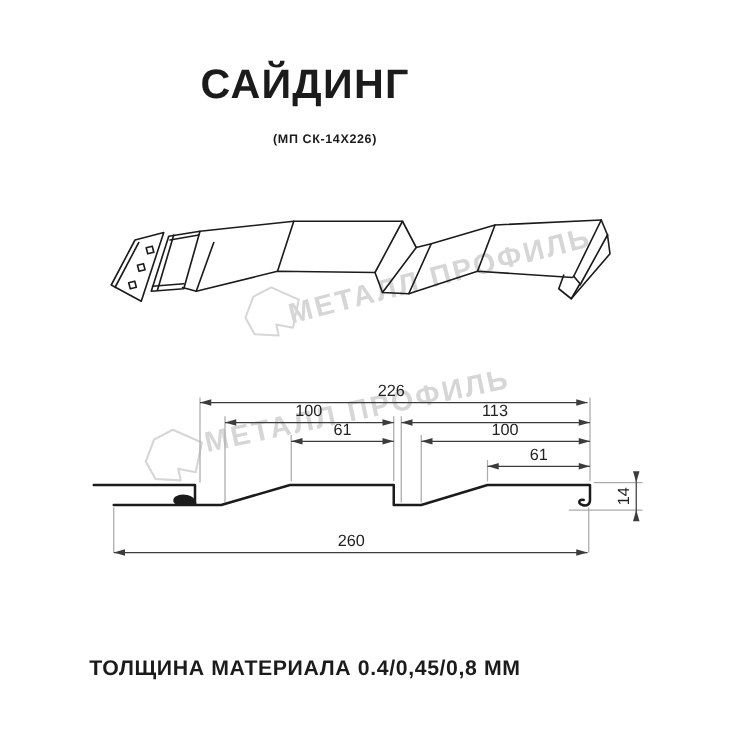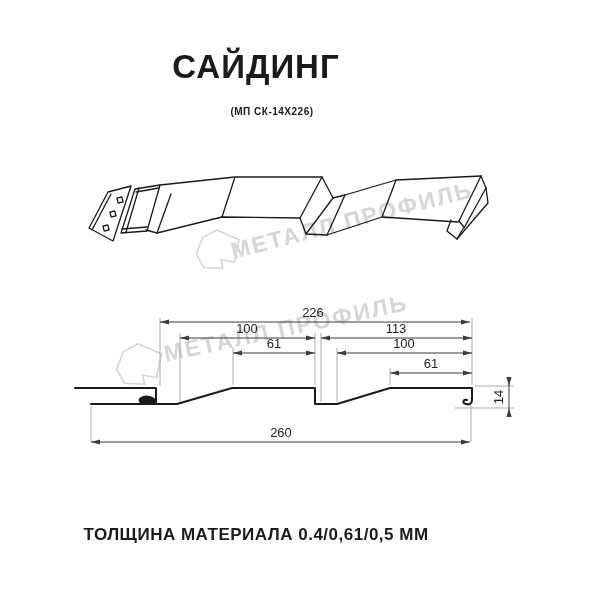--- a/index.html
+++ b/index.html
@@ -1,20 +1,20 @@
 <!DOCTYPE html>
 <html><head>
 <meta charset="utf-8">
 <style>
   html,body{margin:0;padding:0;background:#fff;}
   .page{
     position:relative;width:600px;height:600px;background:#ffffff;overflow:hidden;
     font-family:"Liberation Sans", sans-serif;color:#1b1b1b;
   }
-  .hdr{position:absolute;left:0;width:488px;text-align:center;line-height:1;padding-left:12px;}
+  .hdr{position:absolute;left:0;width:488px;text-align:center;line-height:1;}
   .title{top:50px;font-size:33px;font-weight:800;letter-spacing:1px;}
   .subtitle{top:88px;font-size:17px;font-weight:700;letter-spacing:1px;}
   .code{top:107px;font-size:10px;font-weight:700;letter-spacing:.5px;margin-left:16px;}
   .footer{top:526px;font-size:17px;font-weight:700;letter-spacing:.5px;}
   svg.canvas{position:absolute;left:0;top:0;}
   .wm-text{fill:#d6d6d6;font-weight:700;font-size:23px;letter-spacing:2px;}
   .wm-shape{stroke:#d6d6d6;stroke-width:1.6;fill:none;stroke-linejoin:round;}
   .draw3d{stroke:#1b1b1b;stroke-width:1.3;fill:none;stroke-linejoin:round;stroke-linecap:round;}
   .profile{stroke:#1b1b1b;stroke-width:2;fill:none;stroke-linejoin:round;stroke-linecap:round;}
   .ext{stroke:#ababab;stroke-width:1;}
@@ -128,14 +128,14 @@
         <text class="dimtxt" x="281" y="437">260</text>
 
         <line class="dim" x1="509" y1="386" x2="509" y2="408"></line>
         <line class="dim" x1="509" y1="378" x2="509" y2="386" marker-end="url(#arr)"></line>
         <line class="dim" x1="509" y1="416" x2="509" y2="408" marker-end="url(#arr)"></line>
         <text class="dimtxt" x="499" y="401" transform="rotate(-90 499 397)">14</text>
       </g>
     </g>
   </svg>
 
-  <div class="hdr footer">ТОЛЩИНА МАТЕРИАЛА 0.4/0,61/0,5 ММ</div>
+  <div class="hdr footer">ТОЛЩИНА МАТЕРИАЛА 0.4/0,45/0,8 ММ</div>
 </div>
 
 </body></html>

